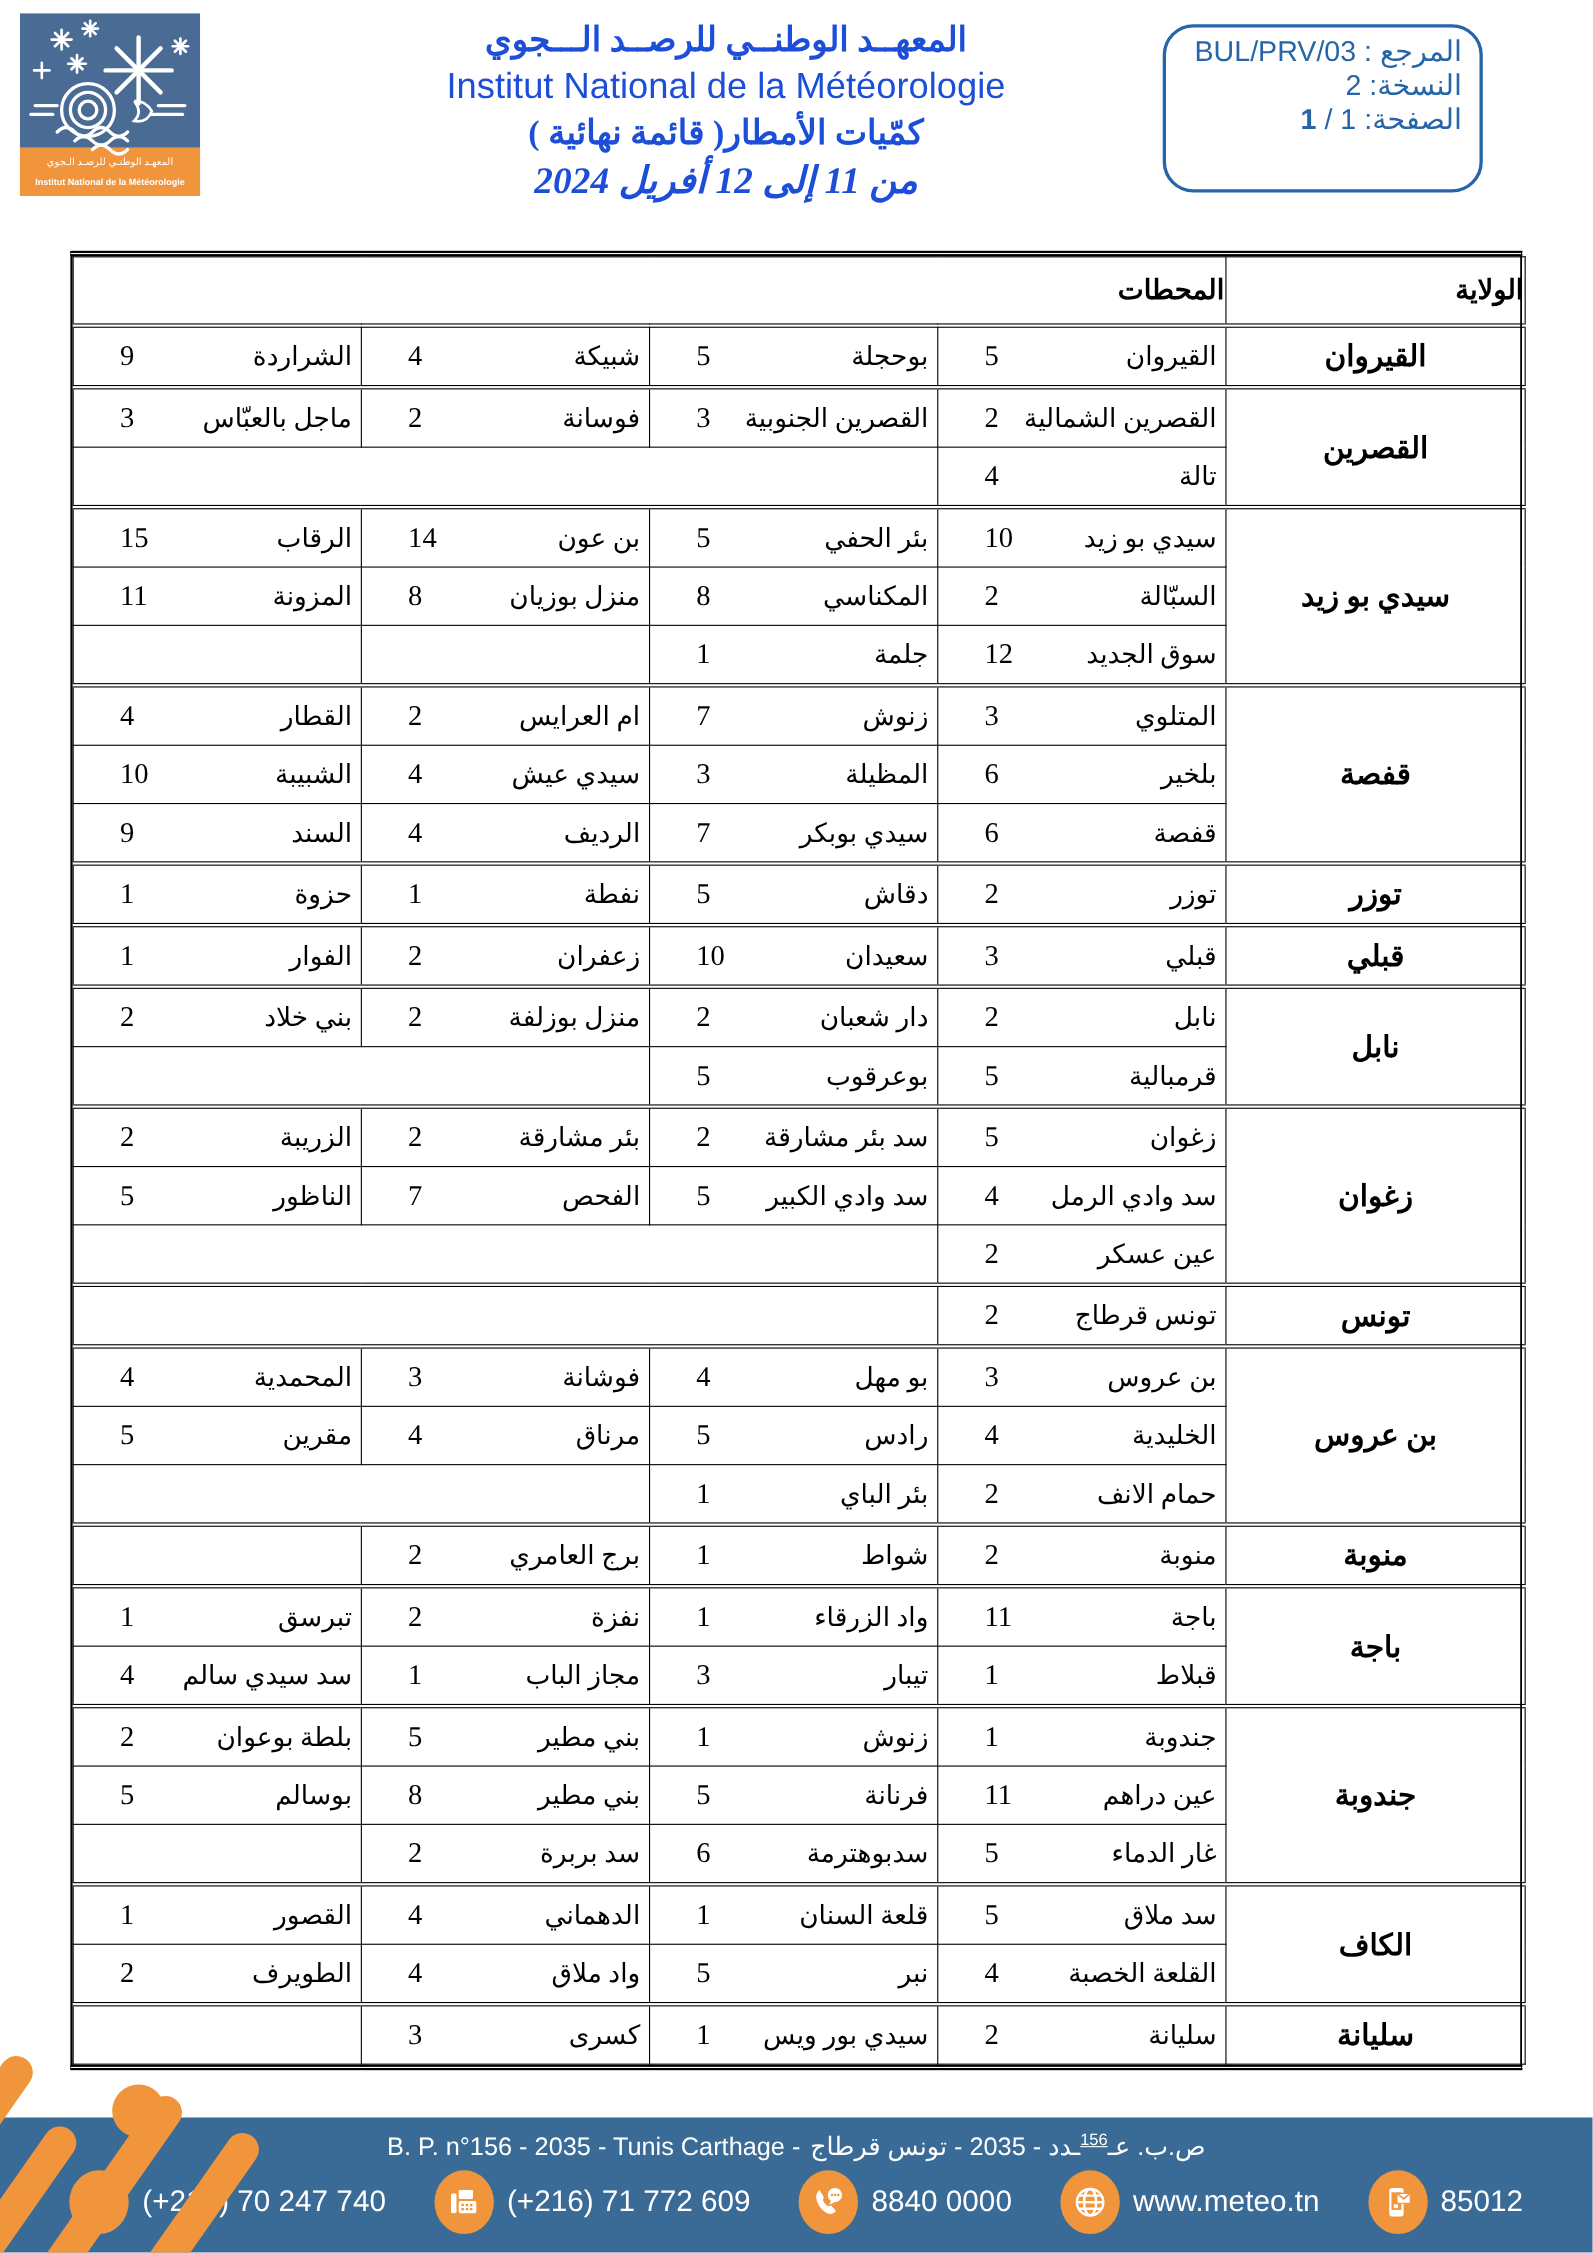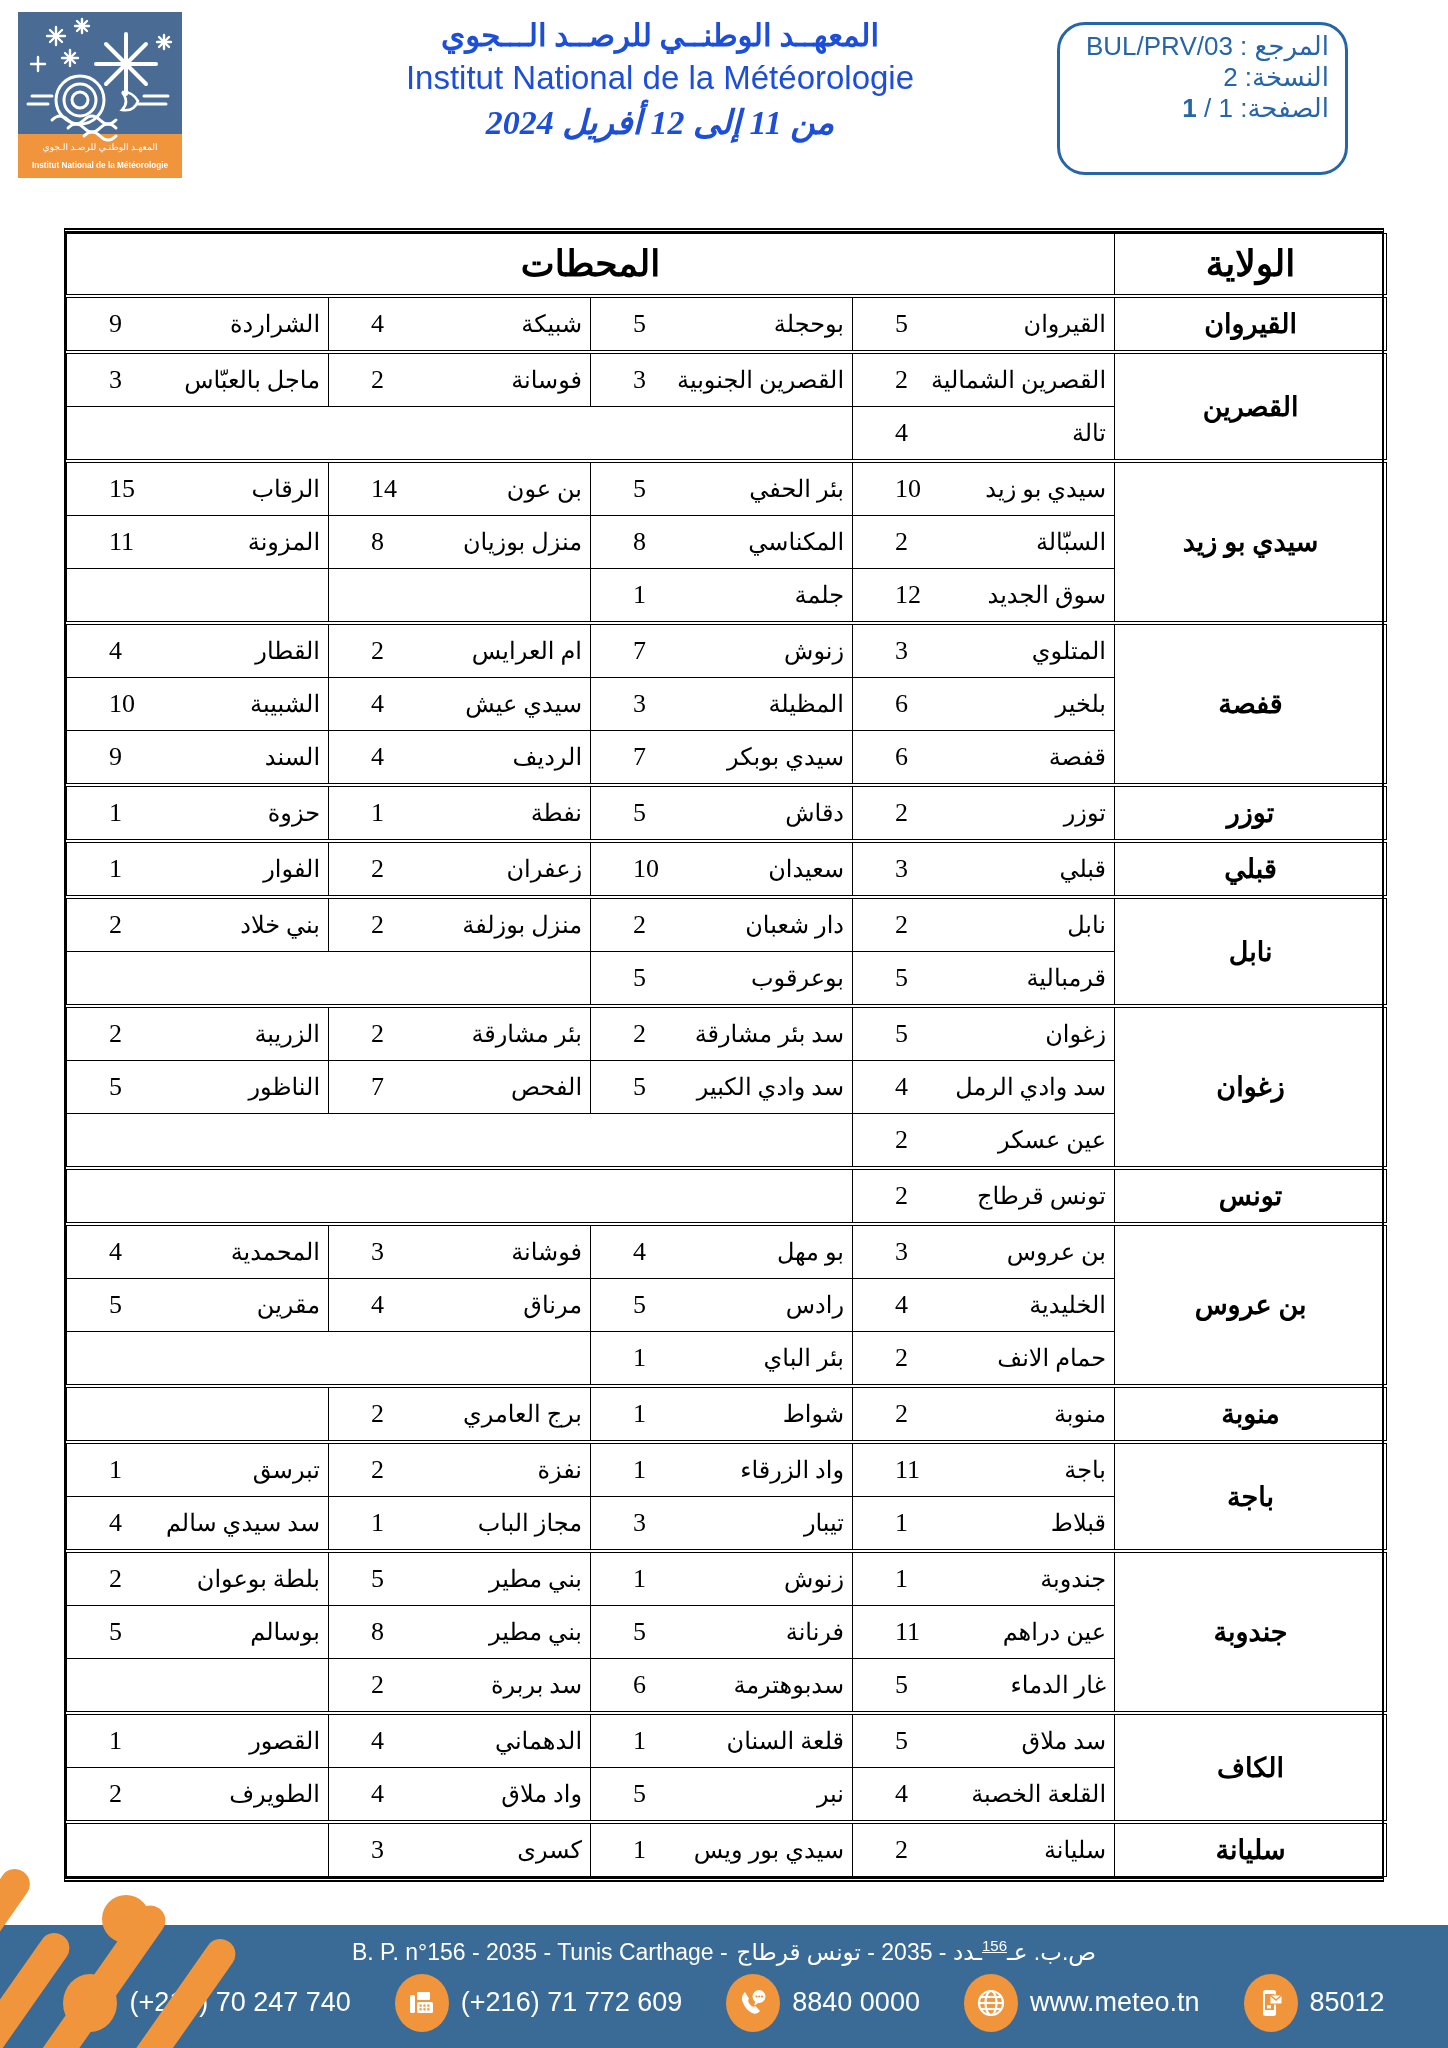--- a/index.html
+++ b/index.html
@@ -23,21 +23,21 @@
   .pgbold{font-weight:bold;}
 
   
   .table-frame{position:absolute;left:64px;top:228px;width:1320px;box-sizing:border-box;
                border-left:2.5px solid #000;border-right:2.5px solid #000;
                border-top:5px double #000;border-bottom:5px double #000;}
   table.rain{border-collapse:collapse;width:100%;direction:rtl;table-layout:fixed;}
   table.rain col.c-wil{width:272px;}
   table.rain col.c-st{width:262px;}
   table.rain th{border:1.6px solid #000;border-bottom:4px double #000;height:58px;
-                font-size:36px;font-weight:bold;text-align:center;}
+                font-size:25px;font-weight:bold;text-align:right;}
   table.rain td{border:1.6px solid #000;height:52px;padding:0;vertical-align:middle;}
   tr.group-start td{border-top:4px double #000;}
   td.wilaya{text-align:center;font-weight:bold;font-size:27px;}
   .cell-inner{display:flex;justify-content:space-between;align-items:center;
               padding:0 8px 0 42px;height:100%;}
   .st-name{font-size:24px;white-space:nowrap;}
   .st-val{font-size:26px;direction:ltr;}
 
   
   .band{position:absolute;left:0;bottom:0;width:100%;height:123px;background:#3A6B96;z-index:1;
@@ -124,20 +124,21 @@
           <path d="M66 124 q8 -8 16 0 t16 0"></path>
         </g>
         <text x="82" y="138" text-anchor="middle" fill="#fff" font-size="9" font-family="Liberation Sans, sans-serif">المعهـد الوطنـي للرصـد الـجوي</text>
         <text x="82" y="156" text-anchor="middle" fill="#fff" font-size="8.2" font-weight="bold" font-family="Liberation Sans, sans-serif">Institut National de la Météorologie</text>
       </svg>
     </div>
 
     <div class="titles">
       <div class="t1">المعهــد الوطنــي للرصــد الـــجوي</div>
       <div class="t2">Institut National de la Météorologie</div>
+      <div class="t3" dir="rtl">كمّيات الأمطار( قائمة نهائية )</div>
       <div class="t4" dir="rtl">من 11 إلى 12 أفريل 2024</div>
     </div>
 
     <div class="refbox">
       <div class="refline">
         <span>المرجع :</span>
         <span class="lat">BUL/PRV/03</span>
       </div>
       <div class="refline">
         <span>النسخة:</span>

